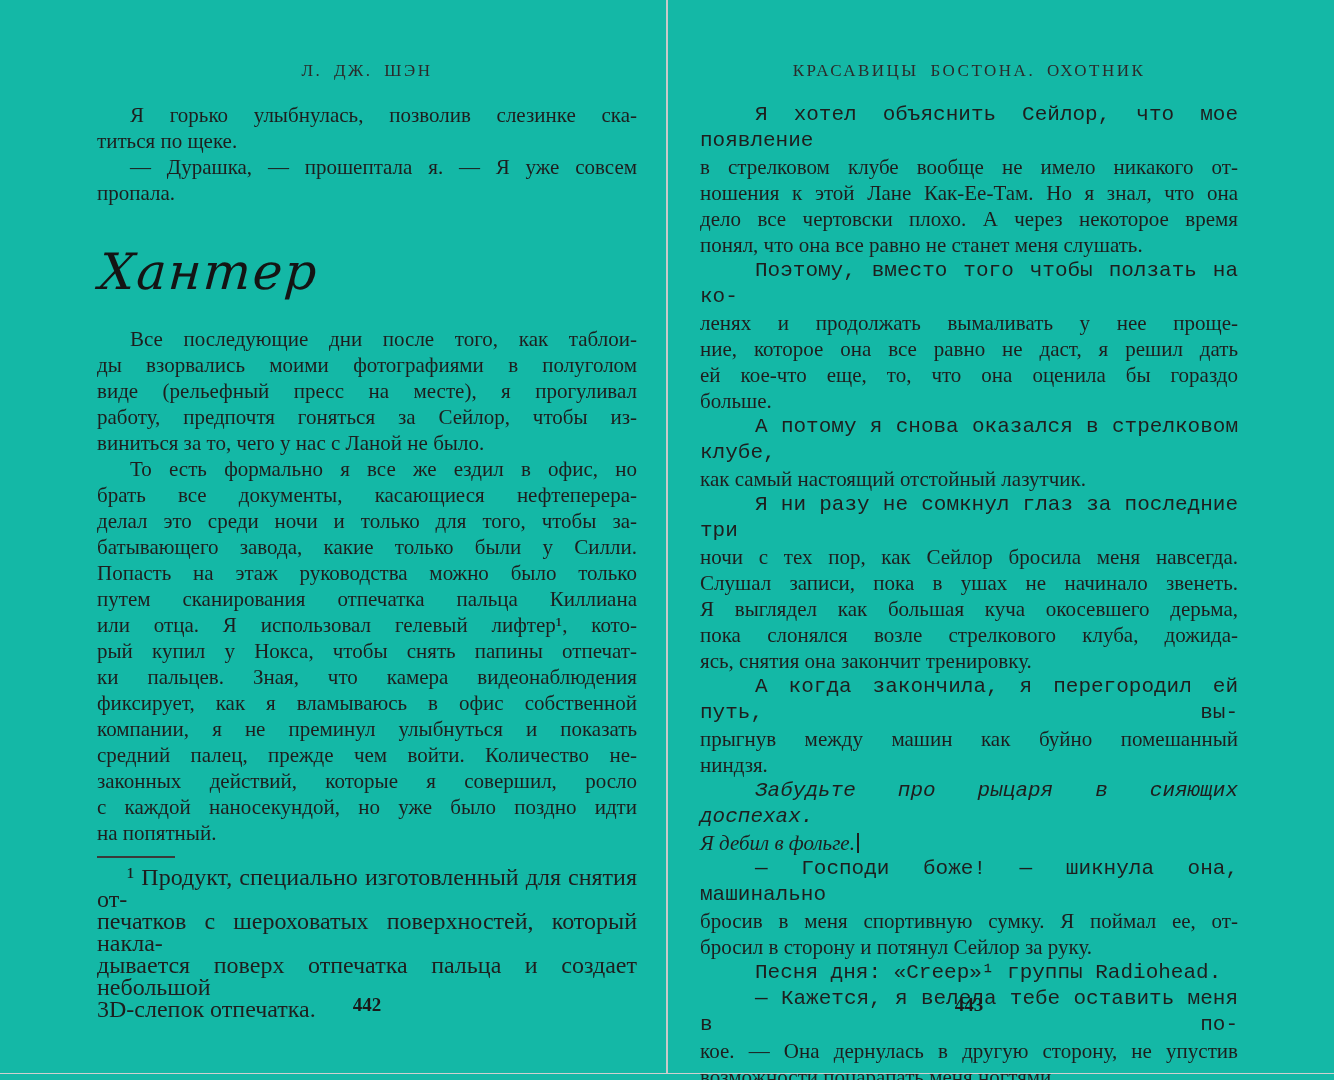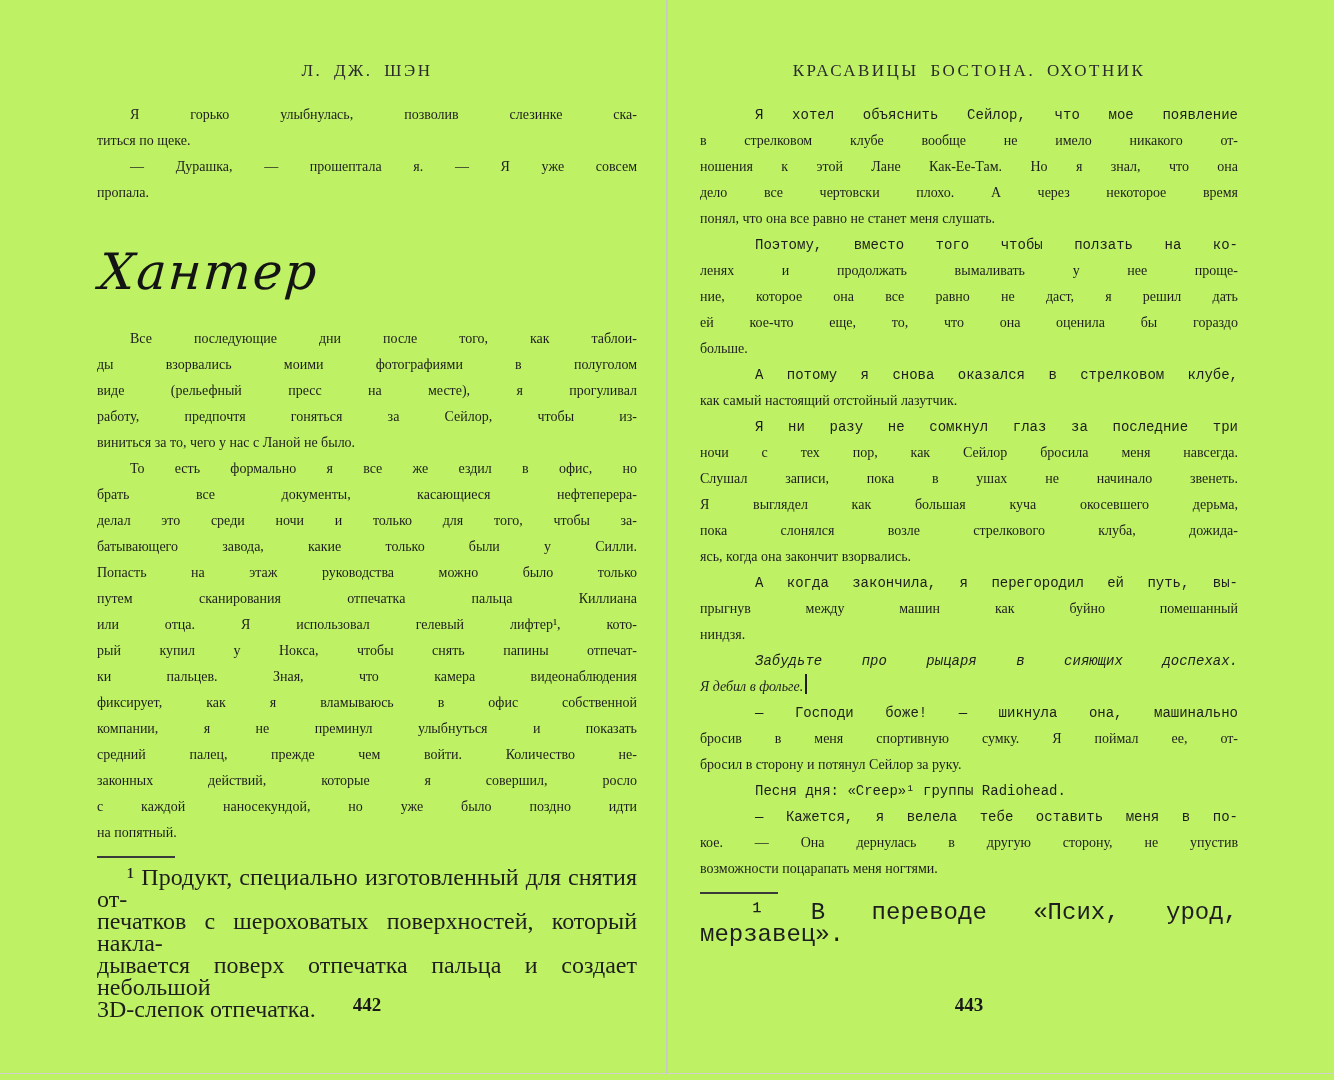--- a/index.html
+++ b/index.html
@@ -6,39 +6,39 @@
   html, body { background: #ffffff; }
   body {
     width: 1334px; height: 1080px;
     font-family: "Liberation Serif", "DejaVu Serif", serif;
     color: #1e1e1e;
     overflow: hidden;
   }
   .book-spread {
     position: relative;
     width: 1334px; height: 1080px;
-    background: #bef264;
+    background: #14b8a6;
     overflow: hidden;
   }
   .page { position: absolute; top: 60px; }
   .page-left  { left: 97px;  width: 540px; }
   .page-right { left: 700px; width: 538px; }
 
   .running-header {
     text-align: center;
     font-size: 17px;
     letter-spacing: 2.5px;
     word-spacing: 5px;
     color: #2b2b2b;
     height: 22px; line-height: 22px;
   }
   .page-content { margin-top: 20px; }
 
   .para .line {
-    font-size: 14px;
+    font-size: 21px;
     line-height: 26px;
     text-align: justify;
     text-align-last: justify;
   }
   .para .line.last { text-align-last: left; }
   .page-left  .line.indent { text-indent: 33px; }
   .page-right .line.indent { text-indent: 55px; font-family: Liberation Mono, monospace; }
   .para.italic .line { font-style: italic; }
 
   .chapter-heading {
@@ -168,21 +168,21 @@
         <div class="para">
           <div class="line indent">А потому я снова оказался в стрелковом клубе,</div>
           <div class="line last">как самый настоящий отстойный лазутчик.</div>
         </div>
         <div class="para">
           <div class="line indent">Я ни разу не сомкнул глаз за последние три</div>
           <div class="line">ночи с тех пор, как Сейлор бросила меня навсегда.</div>
           <div class="line">Слушал записи, пока в ушах не начинало звенеть.</div>
           <div class="line">Я выглядел как большая куча окосевшего дерьма,</div>
           <div class="line">пока слонялся возле стрелкового клуба, дожида-</div>
-          <div class="line last">ясь, когда она закончит взорвались.</div>
+          <div class="line last">ясь, снятия она закончит тренировку.</div>
         </div>
         <div class="para">
           <div class="line indent">А когда закончила, я перегородил ей путь, вы-</div>
           <div class="line">прыгнув между машин как буйно помешанный</div>
           <div class="line last">ниндзя.</div>
         </div>
         <div class="para italic">
           <div class="line indent">Забудьте про рыцаря в сияющих доспехах.</div>
           <div class="line last">Я дебил в фольге.<span class="text-cursor"></span></div>
         </div>

